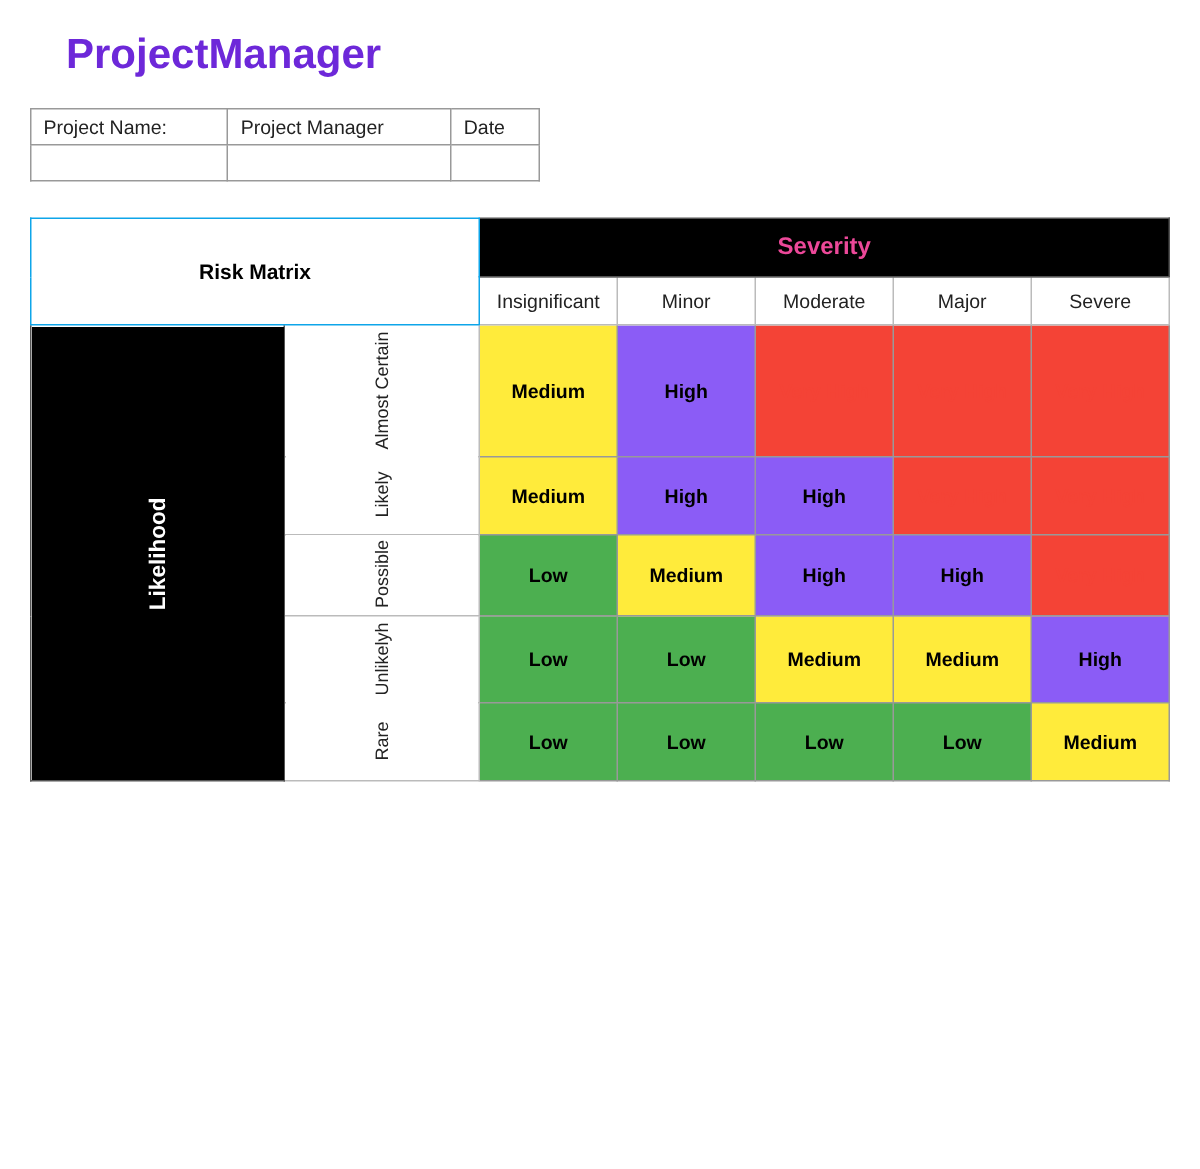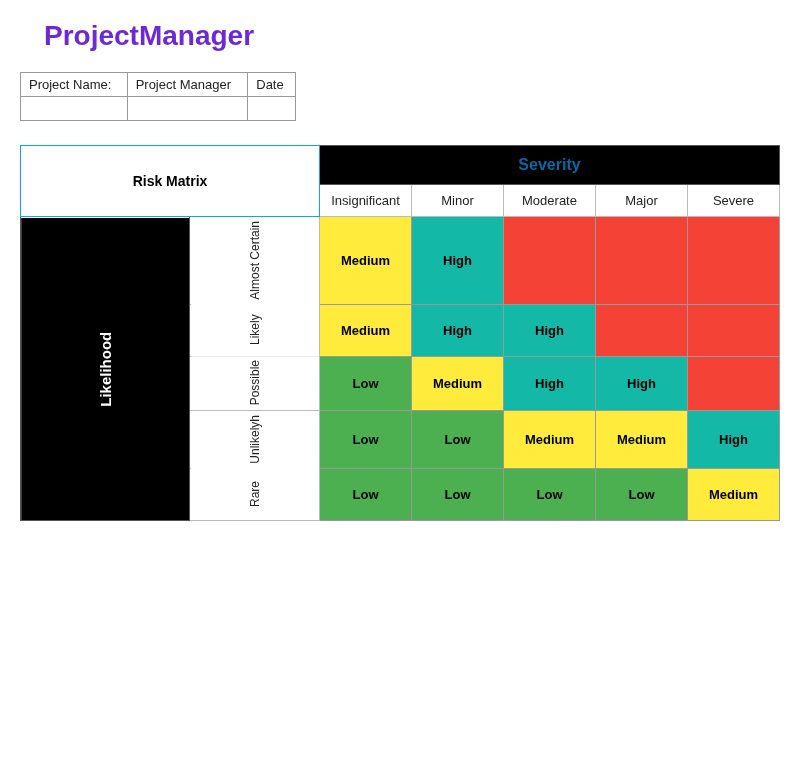--- a/index.html
+++ b/index.html
@@ -35,21 +35,21 @@
       font-size: 28px;
       font-weight: bold;
       color: #6d28d9;
       margin-left: 24px;
     }
 
     
     .project-info {
       border-collapse: collapse;
       margin-bottom: 24px;
-      width: 276px;
+      width: 340px;
     }
     .project-info td {
       border: 1px solid #999;
       padding: 4px 8px;
       font-size: 13px;
       color: #222;
     }
     .project-info .label-row td {
       background: #fff;
       font-weight: normal;
@@ -61,21 +61,21 @@
 
     
     .matrix-outer {
       border-collapse: collapse;
       width: 100%;
     }
 
     
     .severity-header {
       background: #000;
-      color: #0369a1;
+      color: #ec4899;
       font-weight: bold;
       font-size: 16px;
       text-align: center;
       padding: 10px;
       border: 1px solid #555;
       margin-top: 25px;
     }
 
     .col-header {
       text-align: center;
@@ -117,21 +117,21 @@
       font-size: 13px;
       font-weight: bold;
       border: 1px solid #999;
       padding: 18px 8px;
       width: 92px;
       vertical-align: middle;
     }
 
     .cell-low { background: #4caf50; color: #000; margin-left: 24px; }
     .cell-medium { background: #ffeb3b; color: #000; }
-    .cell-high { background: #14b8a6; color: #000; }
+    .cell-high { background: #8b5cf6; color: #000; }
     .cell-very-high { background: #f44336; color: #f44336; }
 
     .top-left-cell {
       background: #fff;
       border: 1px solid #0ea5e9;
       font-weight: bold;
       font-size: 14px;
       text-align: center;
       vertical-align: middle;
       padding: 8px;

